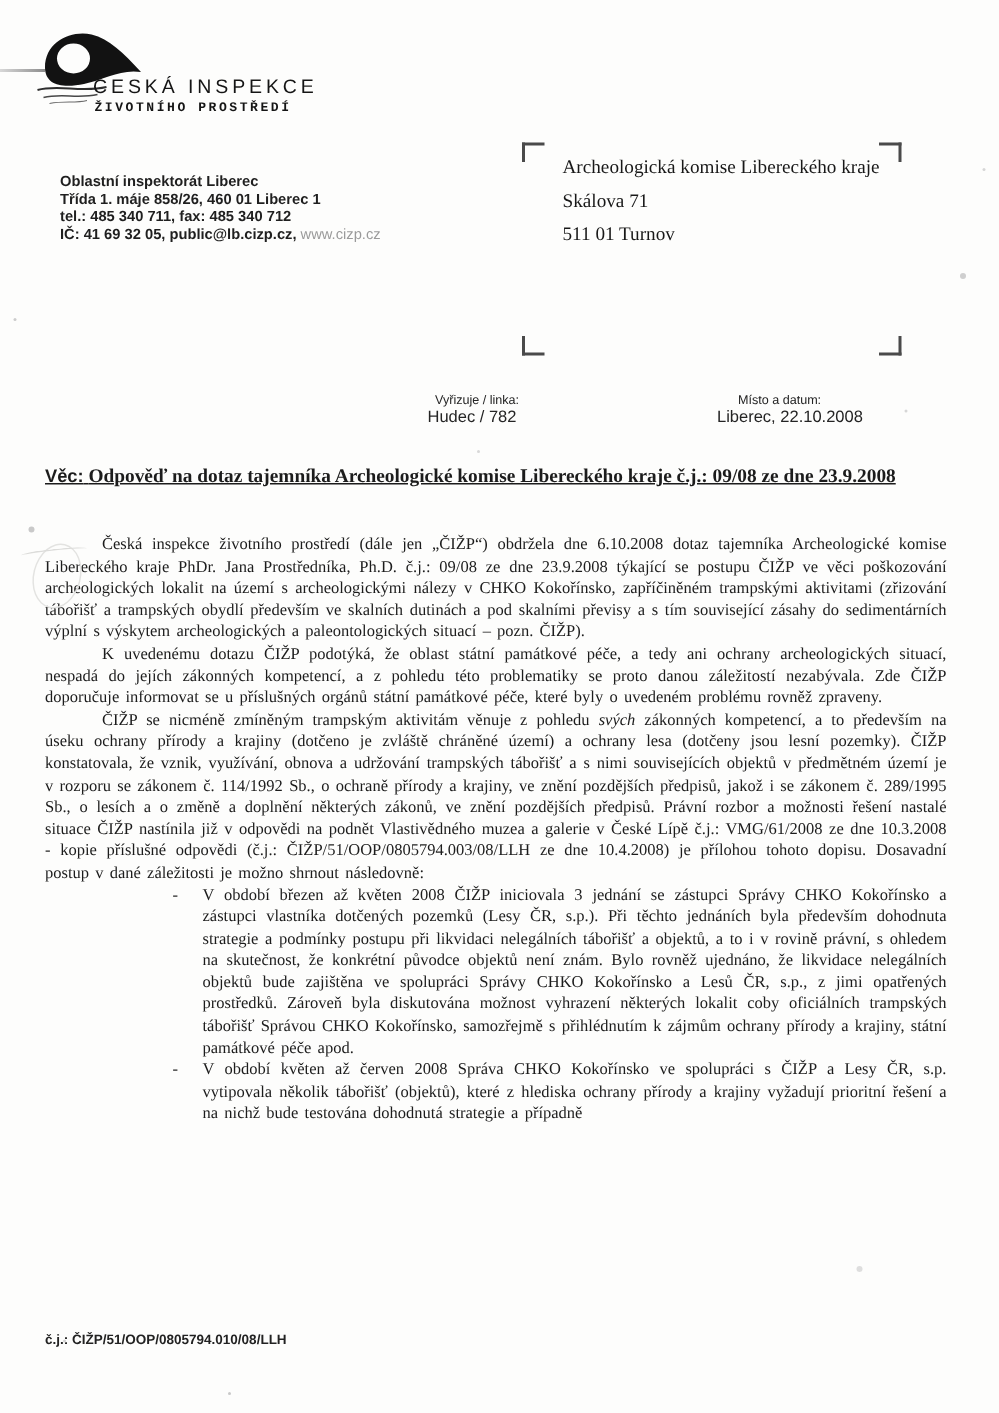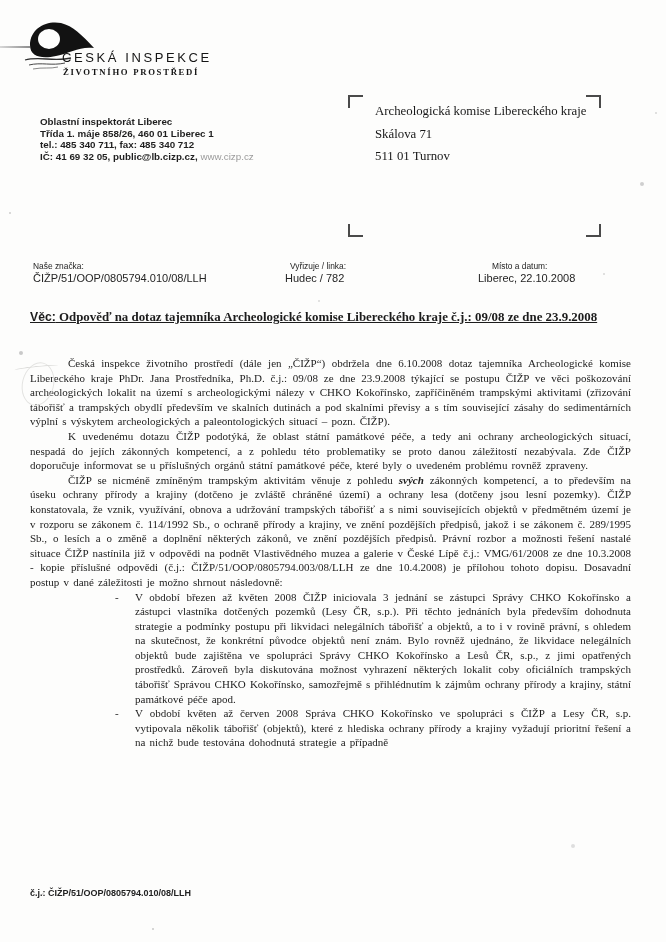--- a/index.html
+++ b/index.html
@@ -9,21 +9,21 @@
     font-family:"Liberation Serif", serif;color:#1c1c1c;
   }
   
   .logo{position:absolute;left:22px;top:18px;width:86px;height:56px;}
   .swoosh-line{position:absolute;left:0;top:46px;width:30px;height:2px;
     background:linear-gradient(to right,#d8d8d8,#8d8d8d);}
   .org-name{position:absolute;left:62px;top:50px;
     font-family:"Liberation Sans",sans-serif;font-size:13px;letter-spacing:2.6px;
     color:#151515;font-weight:500;white-space:nowrap;}
   .org-sub{position:absolute;left:63px;top:67px;
-    font-family:Liberation Serif, serif;font-size:8.7px;letter-spacing:1.7px;
+    font-family:Liberation Mono, monospace;font-size:8.7px;letter-spacing:1.7px;
     color:#151515;font-weight:600;white-space:nowrap;}
   .address{position:absolute;left:40px;top:116px;
     font-family:"Liberation Sans",sans-serif;font-size:9.8px;font-weight:bold;
     line-height:11.6px;color:#1f1f1f;white-space:nowrap;}
   .address .email{}
   .address .web{font-weight:normal;}
   
   .recipient{position:absolute;left:375px;top:100px;
     font-size:12.8px;line-height:22.6px;color:#181818;white-space:nowrap;}
   .bk{position:absolute;width:13px;height:11px;}
@@ -46,21 +46,21 @@
   .subject .u{text-decoration:underline;}
   .subject .subj-label{font-family:"Liberation Sans",sans-serif;font-size:12.2px;}
   
   .body{position:absolute;left:30px;top:356px;width:601px;
     font-size:11px;line-height:14.6px;text-align:justify;word-spacing:1.4px;}
   .body p{margin:0;text-indent:38px;}
   .bullets{margin:0;padding:0;list-style:none;}
   .bullet{display:flex;}
   .bullet .marker{flex:none;width:20px;margin-left:85px;text-indent:0;}
   .bullet .btext{flex:1;text-align:justify;}
-  .em{font-style:italic;font-weight:bold;}
+  .em{font-style:italic;}
   
   .footer{position:absolute;left:30px;top:888px;
     font-family:Liberation Sans, sans-serif;font-size:9px;font-weight:600;color:#222;}
   
   .speck{position:absolute;left:0;top:0;width:2px;height:2px;border-radius:50%;
     background:transparent;
     box-shadow:641px 183px 0 1px #cfcfcf, 20px 352px 0 1px #c9c9c9,
       603px 273px 0 0 #d6d6d6, 152px 928px 0 0 #c9c9c9, 42px 893px 0 0 #d2d2d2,
       622px 523px 0 0 #dadada, 655px 112px 0 0 #d6d6d6, 9px 212px 0 0 #cccccc,
       572px 845px 0 1px #dedede, 318px 300px 0 0 #d8d8d8;}
@@ -98,24 +98,20 @@
   <div class="bk bk-tr"></div>
   <div class="bk bk-bl"></div>
   <div class="bk bk-br"></div>
 
   <div class="recipient">
     <div>Archeologická komise Libereckého kraje</div>
     <div>Skálova 71</div>
     <div>511 01  Turnov</div>
   </div>
 
-  <div class="ref-col ref-col1">
-    <div class="lab">Naše značka:</div>
-    <div class="val">ČIŽP/51/OOP/0805794.010/08/LLH</div>
-  </div>
   <div class="ref-col ref-col2">
     <div class="lab">Vyřizuje / linka:</div>
     <div class="val">Hudec / 782</div>
   </div>
   <div class="ref-col ref-col3">
     <div class="lab">Místo a datum:</div>
     <div class="val">Liberec, 22.10.2008</div>
   </div>
 
   <div class="subject"><span class="u subj-label">Věc:</span><span class="u"> </span><span class="u">Odpověď na dotaz tajemníka Archeologické komise Libereckého kraje č.j.: 09/08 ze dne 23.9.2008</span></div>

